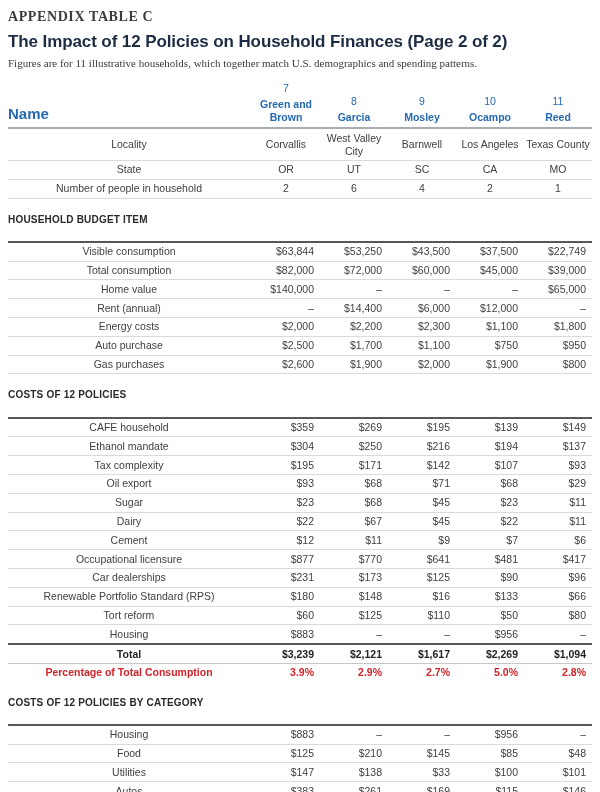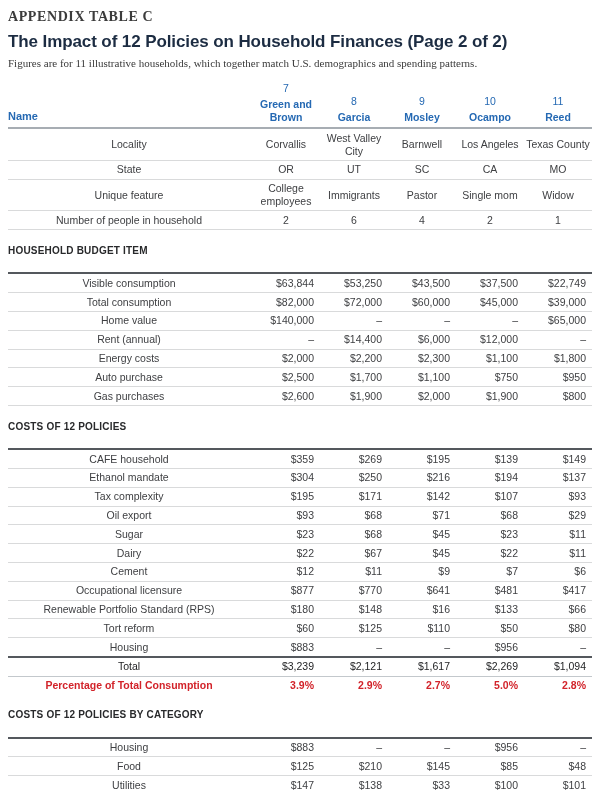--- a/index.html
+++ b/index.html
@@ -29,35 +29,35 @@
   }
   table { width: 100%; border-collapse: collapse; table-layout: fixed; font-size: 10.5px; }
   col.label-col { width: auto; }
   col.num-col { width: 68px; }
   th, td { line-height: 1.22; }
   thead th {
     vertical-align: bottom; padding: 0 2px 4px 2px;
     border-bottom: 2px solid #a7adb3;
     font-weight: bold; color: #2569b3; text-align: center;
   }
-  thead th.name-label { text-align: left; padding-left: 0; font-size: 11px; }
+  thead th.name-label { text-align: left; padding-left: 0; font-size: 15px; }
   .col-num { font-weight: normal; color: #2569b3; margin-bottom: 3px; font-size: 10.5px; }
   .col-name { font-weight: bold; color: #2569b3; }
   td { padding: 2.5px 2px; border-bottom: 1px solid #d9dadb; }
   td.row-label { text-align: center; padding-left: 0; color: #3f4043; }
   td.cell-center { text-align: center; }
   td.cell-num { text-align: right; padding-right: 6px; }
   tr.section-title-row td {
     padding: 15px 0 15px 0;
     border-bottom: 2px solid #54585d;
     font-weight: bold; font-size: 10px; color: #28292b;
     letter-spacing: 0.2px;
   }
   tr.row-total td {
-    font-weight: normal; color: #232426;
+    font-weight: bold; color: #232426;
     border-top: 2px solid #54585d;
     border-bottom: 1px solid #c3c8cc;
   }
   tr.row-pct td {
     font-weight: bold; color: #d2232a;
     border-bottom: none;
   }
 </style>
 </head>
 <body>
@@ -111,28 +111,20 @@
       </tr>
       <tr class="profile-row">
         <td class="row-label">State</td>
         <td class="cell-center">OR</td>
         <td class="cell-center">UT</td>
         <td class="cell-center">SC</td>
         <td class="cell-center">CA</td>
         <td class="cell-center">MO</td>
       </tr>
       <tr class="profile-row">
-        <td class="row-label">Unique feature</td>
-        <td class="cell-center">College employees</td>
-        <td class="cell-center">Immigrants</td>
-        <td class="cell-center">Pastor</td>
-        <td class="cell-center">Single mom</td>
-        <td class="cell-center">Widow</td>
-      </tr>
-      <tr class="profile-row">
         <td class="row-label">Number of people in household</td>
         <td class="cell-center">2</td>
         <td class="cell-center">6</td>
         <td class="cell-center">4</td>
         <td class="cell-center">2</td>
         <td class="cell-center">1</td>
       </tr>
       <tr class="section-title-row">
         <td colspan="6">HOUSEHOLD BUDGET ITEM</td>
       </tr>
@@ -251,20 +243,28 @@
         <td class="cell-num">$7</td>
         <td class="cell-num">$6</td>
       </tr>
       <tr class="data-row">
         <td class="row-label">Occupational licensure</td>
         <td class="cell-num">$877</td>
         <td class="cell-num">$770</td>
         <td class="cell-num">$641</td>
         <td class="cell-num">$481</td>
         <td class="cell-num">$417</td>
+      </tr>
+      <tr class="data-row">
+        <td class="row-label">Car dealerships</td>
+        <td class="cell-num">$231</td>
+        <td class="cell-num">$173</td>
+        <td class="cell-num">$125</td>
+        <td class="cell-num">$90</td>
+        <td class="cell-num">$96</td>
       </tr>
       <tr class="data-row">
         <td class="row-label">Renewable Portfolio Standard (RPS)</td>
         <td class="cell-num">$180</td>
         <td class="cell-num">$148</td>
         <td class="cell-num">$16</td>
         <td class="cell-num">$133</td>
         <td class="cell-num">$66</td>
       </tr>
       <tr class="data-row">

